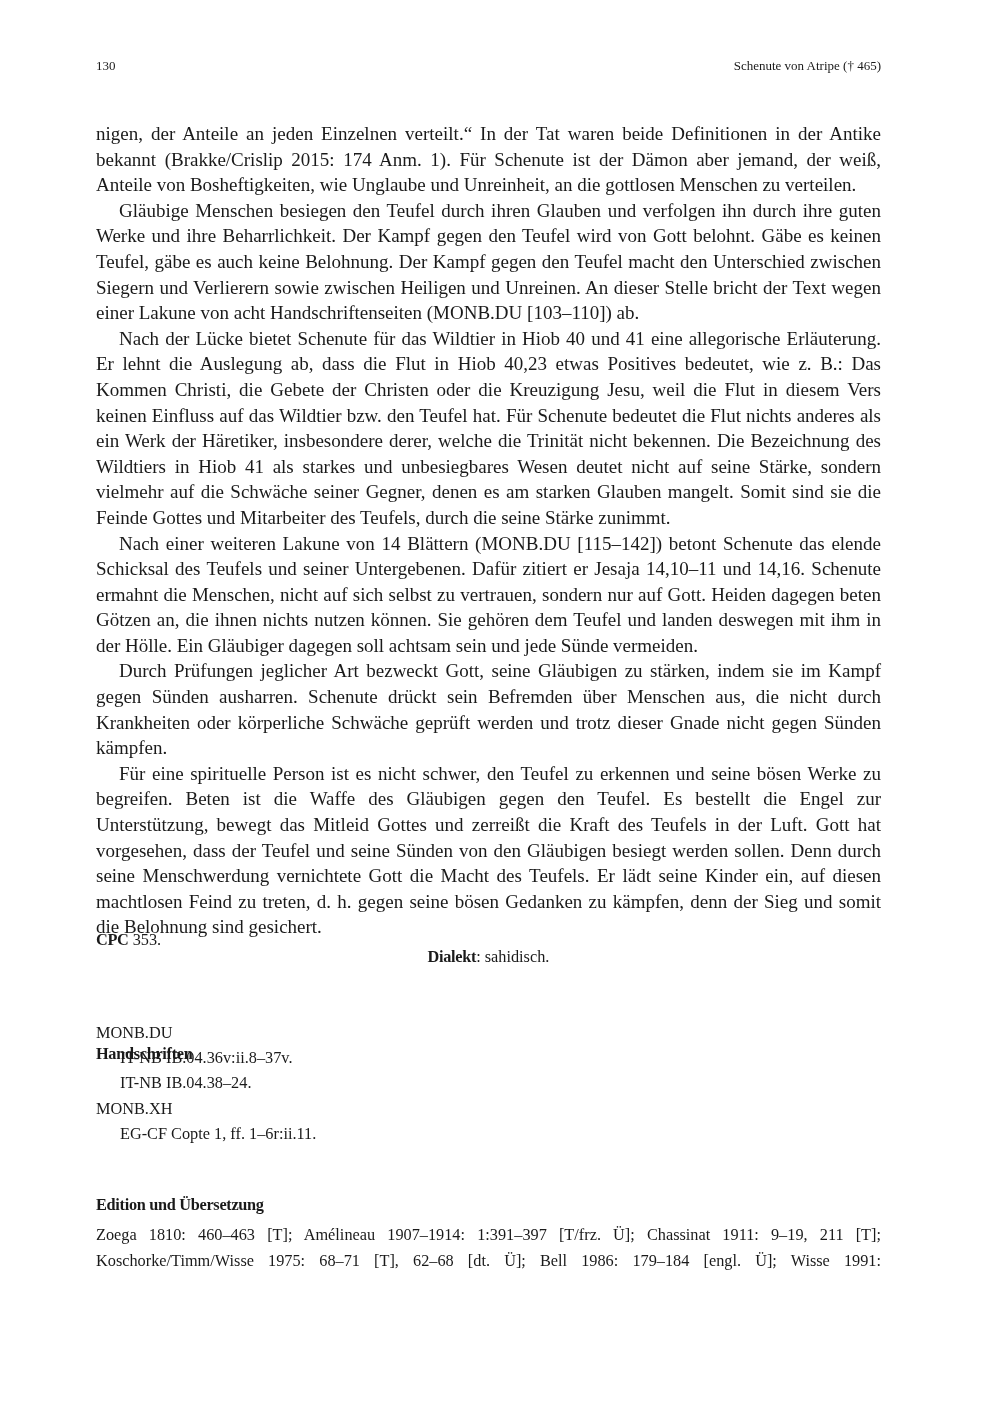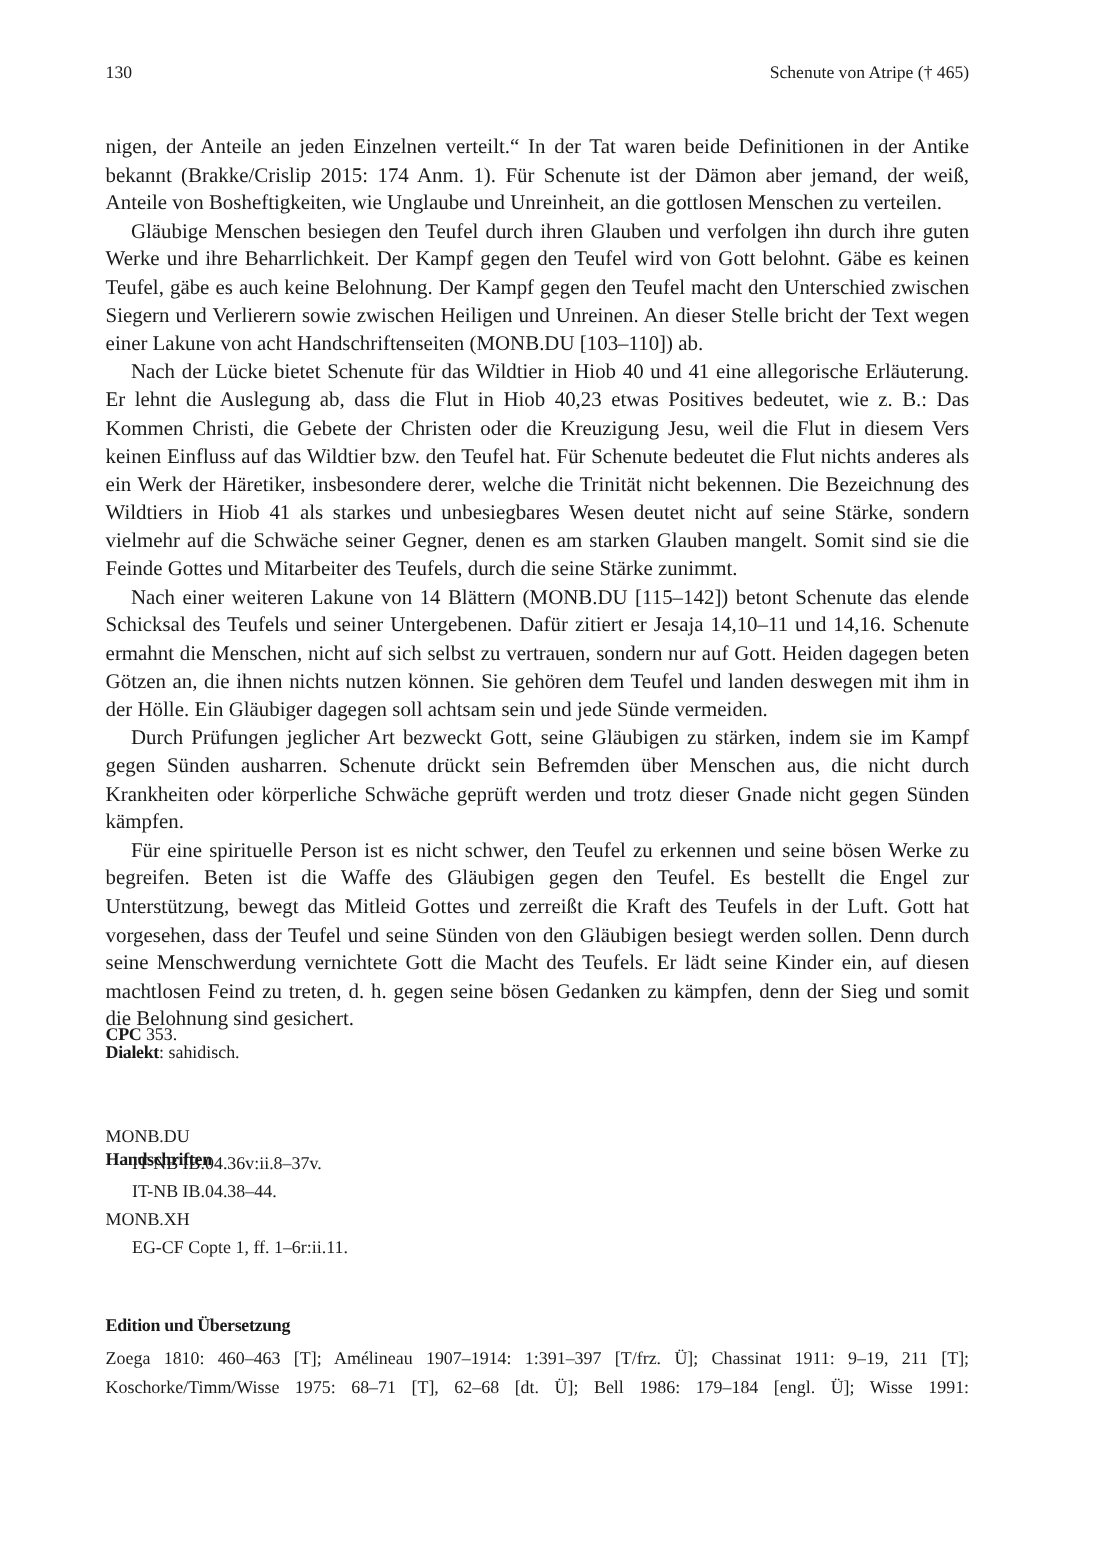--- a/index.html
+++ b/index.html
@@ -2,31 +2,31 @@
 <html><head>
   <meta charset="utf-8">
   <style>
     html, body { margin: 0; padding: 0; background: #ffffff; }
     body {
       width: 1000px; height: 1415px; position: relative; overflow: hidden;
       font-family: "Liberation Serif", "DejaVu Serif", serif;
       color: #1a1a1a;
     }
     .page { position: absolute; left: 96px; top: 0; width: 785px; }
-    .running-head { position: absolute; top: 58px; left: 0; width: 785px; height: 22px; font-size: 16px; }
+    .running-head { position: absolute; top: 58px; left: 0; width: 785px; height: 22px; font-size: 13px; }
     .page-number { position: absolute; left: 0; top: 0; }
     .head-title { position: absolute; left: 0; right: 0; text-align: right; top: 0; }
     .body-text { position: absolute; top: 121px; left: 0; width: 785px; font-size: 19px; line-height: 25.6px; }
     .body-text p { margin: 0; text-align: justify; text-indent: 23px; }
     .body-text p.first { text-indent: 0; }
     .body-text p + p { margin-top: 0; }
     .meta { position: absolute; left: 0; width: 785px; font-size: 16.3px; }
     .bold-label { font-weight: bold; letter-spacing: -0.3px; }
     .cpc { top: 930px; }
-    .dialekt { top: 947px; }
+    .dialekt { top: 947px; text-align: center; }
     .hs-heading { top: 1044px; font-weight: bold; letter-spacing: -0.3px; }
     .hs-list { top: 1020px; line-height: 25.2px; }
     .hs-group { margin: 0; }
     .hs-item { padding-left: 24px; }
     .ed-heading { top: 1195px; font-weight: bold; letter-spacing: -0.3px; }
     .ed-text { top: 1222px; line-height: 25.6px; text-align: justify; text-align-last: justify; }
   </style>
 </head>
 <body>
 
@@ -53,21 +53,21 @@
   <div class="meta dialekt">
     <span class="bold-label">Dialekt</span><span>: sahidisch.</span>
   </div>
 
   <div class="meta hs-heading">Handschriften</div>
 
   <div class="meta hs-list">
     <div class="hs-group">
       <div>MONB.DU</div>
       <div class="hs-item">IT-NB IB.04.36v:ii.8–37v.</div>
-      <div class="hs-item">IT-NB IB.04.38–44.</div>
+      <div class="hs-item">IT-NB IB.04.38–24.</div>
     </div>
     <div class="hs-group">
       <div>MONB.XH</div>
       <div class="hs-item">EG-CF Copte 1, ff. 1–6r:ii.11.</div>
     </div>
   </div>
 
   <div class="meta ed-heading">Edition und Übersetzung</div>
   <div class="meta ed-text">Zoega 1810: 460–463 [T]; Amélineau 1907–1914: 1:391–397 [T/frz. Ü]; Chassinat 1911: 9–19, 211 [T]; Koschorke/Timm/Wisse 1975: 68–71 [T], 62–68 [dt. Ü]; Bell 1986: 179–184 [engl. Ü]; Wisse 1991:</div>
 

